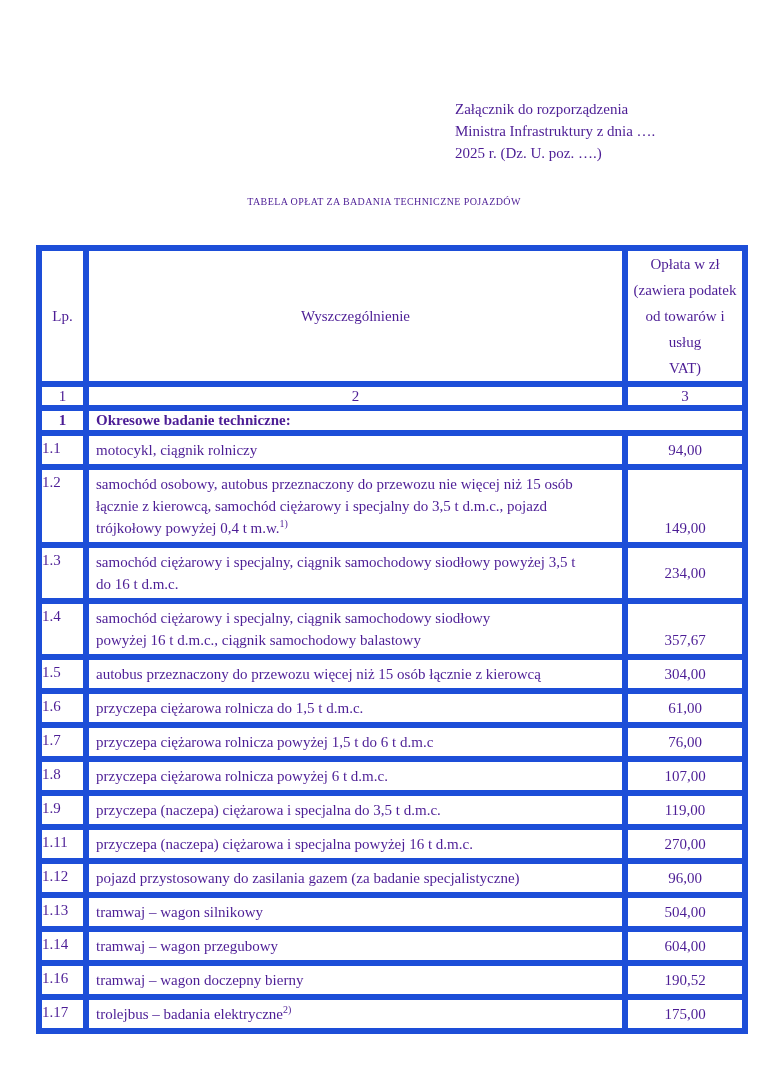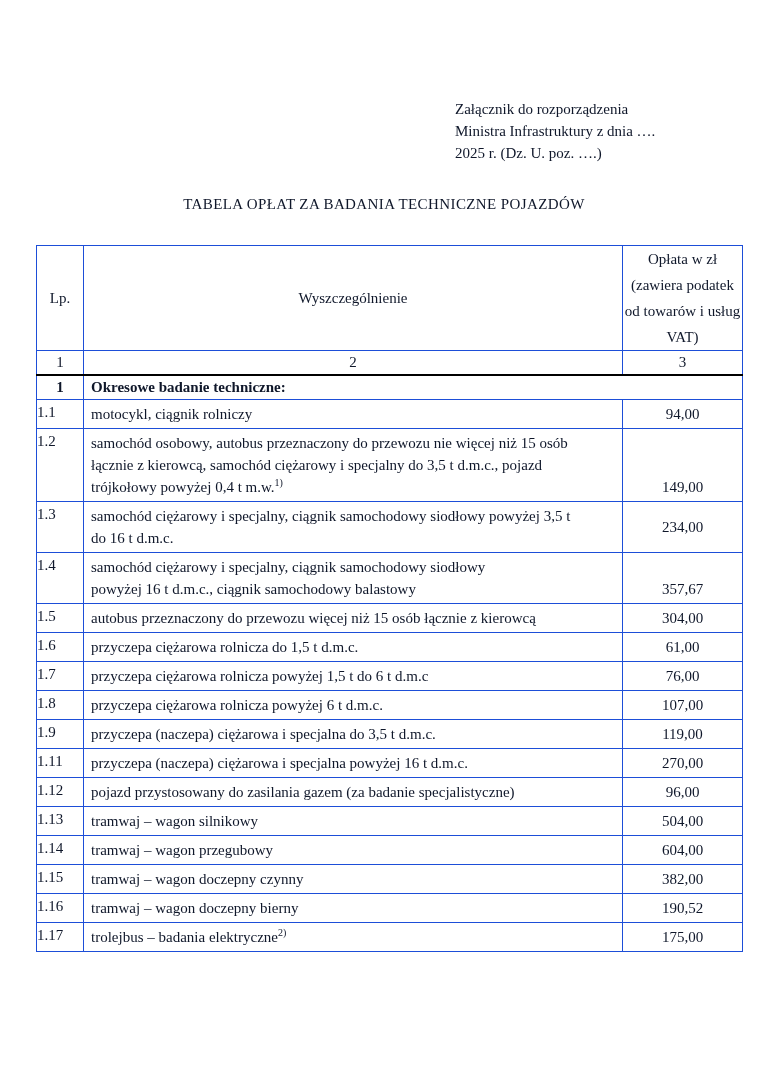--- a/index.html
+++ b/index.html
@@ -1,46 +1,46 @@
 <!DOCTYPE html>
 <html lang="pl"><head>
 <meta charset="utf-8">
 <style>
   * { margin:0; padding:0; box-sizing:border-box; }
   html,body { background:#ffffff; }
   .page {
     position:relative;
     width:768px; height:1086px;
     background:#ffffff;
-    color:#0f172a;
+    color:#4c1d95;
     font-family:"Liberation Serif","DejaVu Serif",serif;
     overflow:hidden;
   }
   .annex {
     position:absolute; left:455px; top:98px;
     font-size:15px; line-height:22px;
     white-space:nowrap;
   }
   .doc-title {
     position:absolute; top:196px; left:0; width:100%;
     text-align:center;
-    font-size:15px; letter-spacing:0.4px;
+    font-size:10px; letter-spacing:0.4px;
   }
   table.fees {
     position:absolute; left:36px; top:245px;
     width:706px;
     border-collapse:collapse;
     font-size:15px;
     table-layout:fixed;
   }
   .fees col.c-no    { width:47px; }
   .fees col.c-desc  { width:539px; }
   .fees col.c-price { width:120px; }
   .fees td {
-    border:1px solid #1d4ed8;
+    border:6px solid #1d4ed8;
     vertical-align:middle;
   }
   .fees .thead-row td { height:105px; text-align:center; font-weight:normal; }
   .fees .col3-head div { line-height:26px; }
   .fees .numbering-row td { height:24px; text-align:center; }
   .fees .section-row td {
     height:25px;
     border-top:2px solid #000000;
     font-weight:bold;
   }
@@ -192,27 +192,20 @@
           <td class="price-cell pp-middle">504,00</td>
         </tr>
         <tr class="data-row single">
           <td class="no-cell">1.14</td>
           <td class="desc-cell">
             <div class="line">tramwaj – wagon przegubowy</div>
           </td>
           <td class="price-cell pp-middle">604,00</td>
         </tr>
         <tr class="data-row single">
-          <td class="no-cell">1.15</td>
-          <td class="desc-cell">
-            <div class="line">tramwaj – wagon doczepny czynny</div>
-          </td>
-          <td class="price-cell pp-middle">382,00</td>
-        </tr>
-        <tr class="data-row single">
           <td class="no-cell">1.16</td>
           <td class="desc-cell">
             <div class="line">tramwaj – wagon doczepny bierny</div>
           </td>
           <td class="price-cell pp-middle">190,52</td>
         </tr>
         <tr class="data-row single">
           <td class="no-cell">1.17</td>
           <td class="desc-cell">
             <div class="line">trolejbus – badania elektryczne<sup>2)</sup></div>

